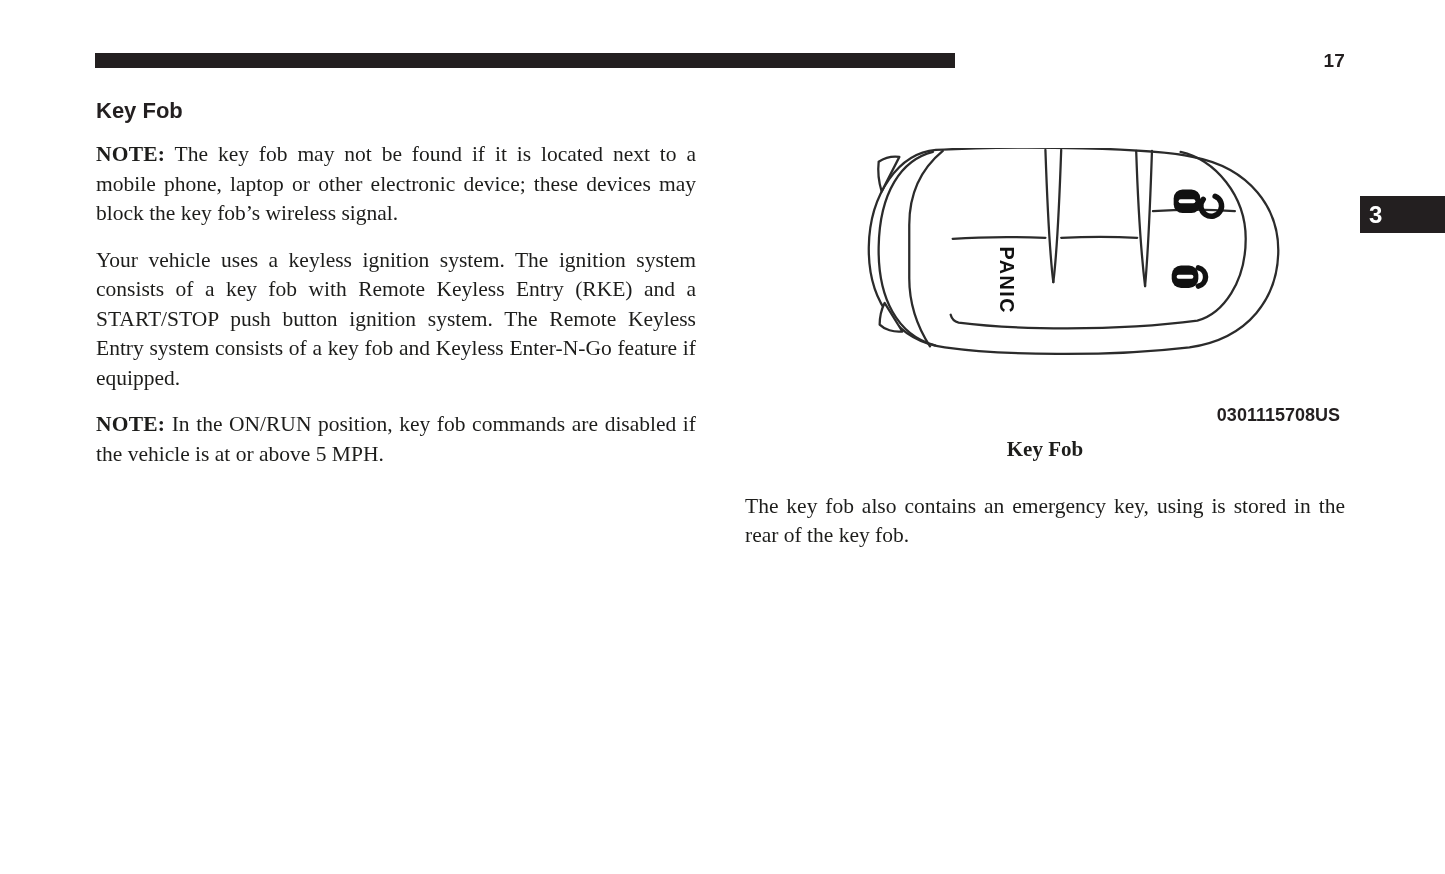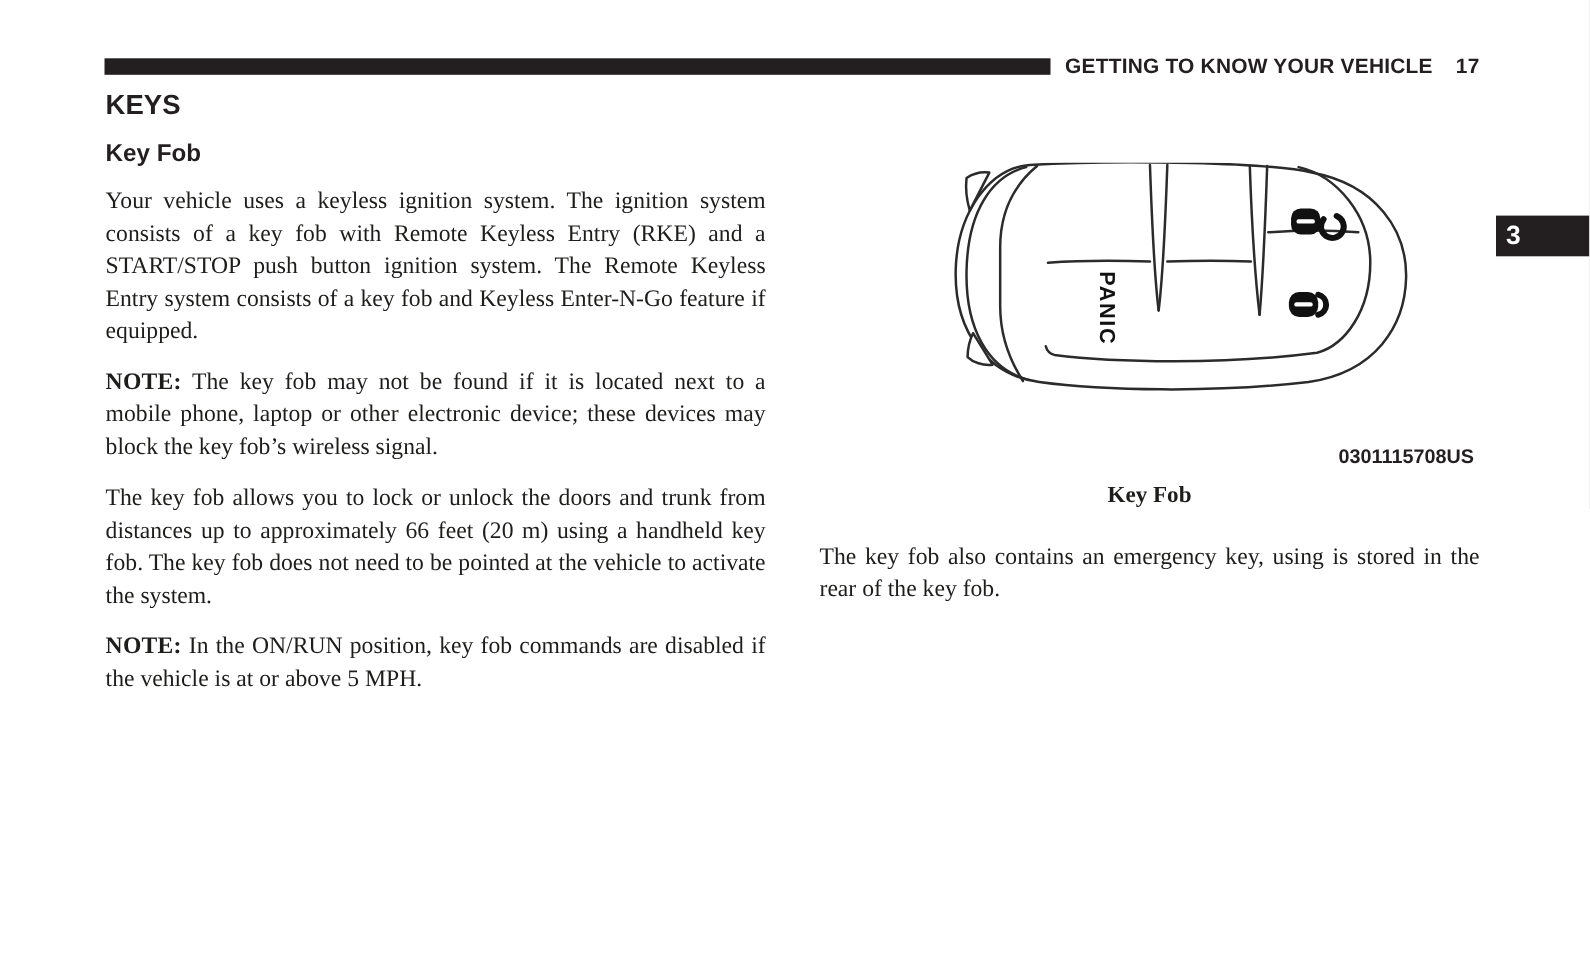--- a/index.html
+++ b/index.html
@@ -78,37 +78,34 @@
     font-size:20px;letter-spacing:1.5px;fill:#111111;
   }
 </style>
 </head>
 <body>
 
 <div class="page">
 
   <div class="header-rule"></div>
   <div class="header-text">
-    <span>GETTING TO KNOW YOUR VEHICLE</span>
     <span>17</span>
   </div>
 
   <div class="chapter-tab">
     <span>3</span>
   </div>
 
   <div class="left-col">
-    <h1 class="section-title">KEYS</h1>
     <h2 class="subsection-title">Key Fob</h2>
+
+    <p class="body-par"><b>NOTE:</b><span> The key fob may not be found if it is located next to a mobile phone, laptop or other electronic device; these devices may block the key fob’s wireless signal.</span></p>
 
     <p class="body-par"><span>Your vehicle uses a keyless ignition system. The ignition system consists of a key fob with Remote Keyless Entry (RKE) and a START/STOP push button ignition system. The Remote Keyless Entry system consists of a key fob and Keyless Enter-N-Go feature if equipped.</span></p>
 
-    <p class="body-par"><b>NOTE:</b><span> The key fob may not be found if it is located next to a mobile phone, laptop or other electronic device; these devices may block the key fob’s wireless signal.</span></p>
-
-    <p class="body-par"><span>The key fob allows you to lock or unlock the doors and trunk from distances up to approximately 66 feet (20 m) using a handheld key fob. The key fob does not need to be pointed at the vehicle to activate the system.</span></p>
 
     <p class="body-par"><b>NOTE:</b><span> In the ON/RUN position, key fob commands are disabled if the vehicle is at or above 5 MPH.</span></p>
   </div>
 
   <div class="figure">
 
     <svg class="fob-art" viewBox="0 0 430 225" aria-hidden="true">
 
       <path class="fillw" d="M 73 2 C 160 -3 296 0 333 9 C 392 20 421 62 420 106 C 419 150 392 193 330 202 C 245 212 140 210 82 202 C 36 196 4 158 5 100 C 6 46 36 5 73 2 Z"></path>
 

